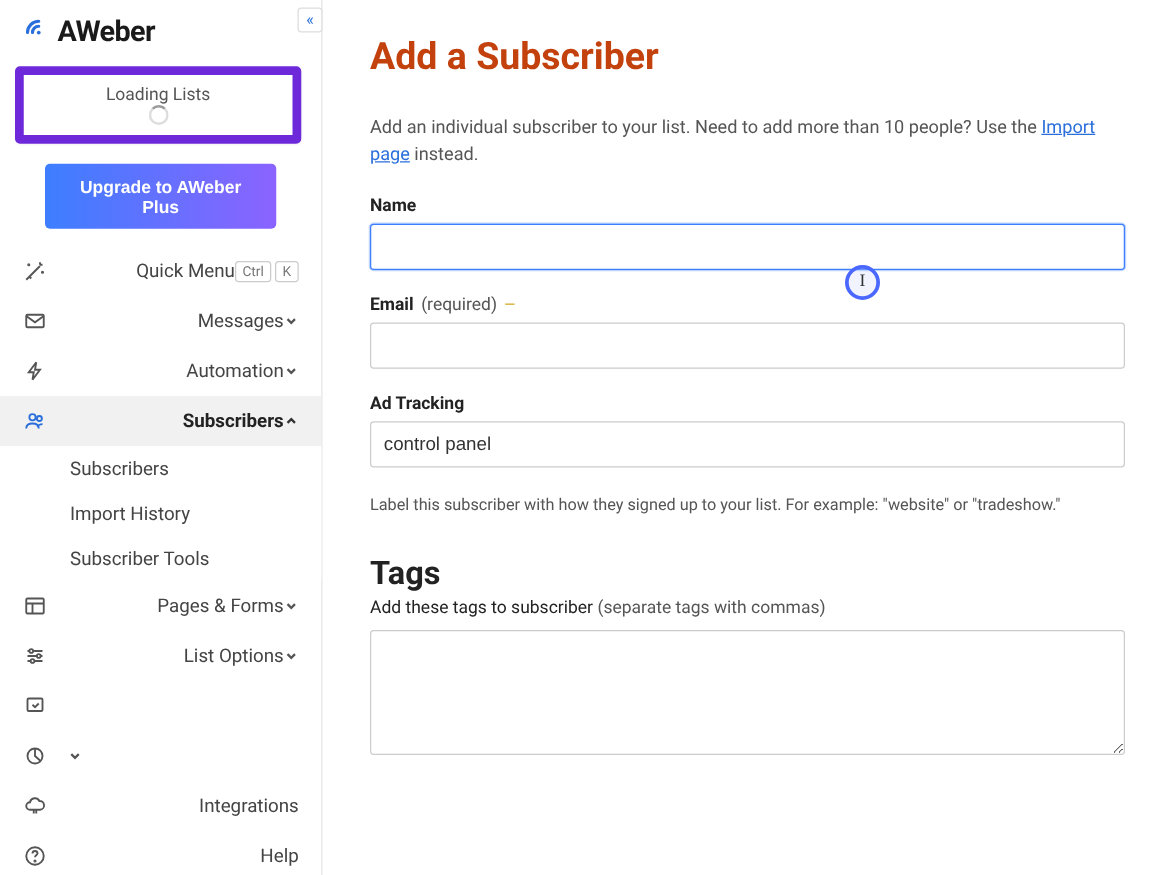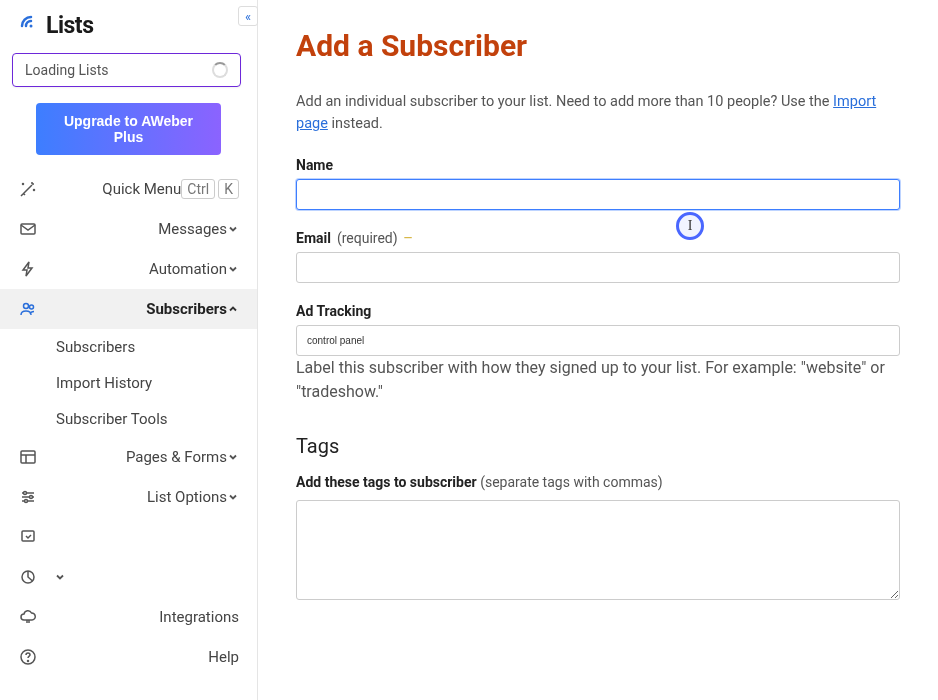--- a/index.html
+++ b/index.html
@@ -41,27 +41,28 @@
     }
     .logo-icon { display: inline-flex; }
     .logo-text {
       font-size: 23px;
       font-weight: 700;
       color: #1a1a1a;
       letter-spacing: -0.5px;
     }
     .list-selector {
       margin: 0 16px 14px 12px;
-      border: 1px solid #6d28d9;
+      border: 7px solid #6d28d9;
       border-radius: 4px;
       padding: 8px 12px;
       display: flex;
       align-items: center;
       justify-content: space-between;
       box-shadow: 0 1px 2px rgba(0,0,0,0.05);
+      flex-direction: column;
     }
     .list-selector-text { color: #555; font-size: 14px; }
     .spinner {
       width: 16px;
       height: 16px;
       border: 2px solid #ddd;
       border-top-color: #999;
       border-radius: 50%;
       animation: spin 1s linear infinite;
     }
@@ -96,21 +97,21 @@
       justify-content: center;
       color: #555;
     }
     .nav-item .nav-label { flex: 1; text-align: right; }
     .nav-item .chevron { color: #555; font-size: 13px; }
     .nav-item .kbd-group { display: flex; gap: 3px; }
     .nav-item .kbd {
       border: 1px solid #ccc;
       border-radius: 3px;
       padding: 1px 5px;
-      font-size: 14px;
+      font-size: 11px;
       color: #777;
       background: #fff;
     }
     .nav-item.active {
       background: #f1f1f1;
       font-weight: 700;
       color: #222;
     }
     .subnav { background: #fff; }
     .subnav-item {
@@ -152,55 +153,55 @@
       align-items: center;
       gap: 6px;
     }
     .field-label .required { font-weight: 400; color: #555; }
     .field-label .dash { color: #d8b84a; font-size: 11px; }
     .text-input {
       width: 100%;
       border: 1px solid #ccc;
       border-radius: 3px;
       padding: 9px 10px;
-      font-size: 10px;
+      font-size: 15px;
       color: #333;
     }
     .text-input.focused {
       border-color: #3d7eff;
       outline: none;
       box-shadow: 0 0 0 1px #3d7eff55;
     }
     .help-text {
       color: #555;
-      font-size: 16px;
+      font-size: 13px;
       line-height: 1.5;
-      margin-top: 0;
+      margin-top: 21px;
     }
     .section-title {
-      font-size: 20px;
-      font-weight: 400;
+      font-size: 26px;
+      font-weight: 700;
       color: #222;
       margin-top: 30px;
-      margin-bottom: 16px;
+      margin-bottom: 4px;
     }
     .tags-input {
       width: 100%;
       border: 1px solid #ccc;
       border-radius: 3px;
       padding: 10px;
       min-height: 100px;
       font-size: 15px;
     }
     .tags-label-row {
       font-size: 14px;
       color: #222;
       margin-bottom: 10px;
     }
-    .tags-label-row .bold { font-weight: 700; }
+    .tags-label-row .bold { font-weight: 400; }
     .tags-label-row .hint { color: #555; font-weight: 400; }
     .cursor-indicator {
       position: absolute;
       left: 418px;
       top: 212px;
       width: 28px;
       height: 28px;
       border: 3px solid #4a67ff;
       border-radius: 50%;
       display: flex;
@@ -226,21 +227,21 @@
     </div>
 
     <div class="logo">
       <span class="logo-icon">
         <svg width="26" height="26" viewBox="0 0 26 26">
           <path d="M4 13c0-5 4-9 9-9" stroke="#2a6fdb" stroke-width="2.5" fill="none" stroke-linecap="round"></path>
           <path d="M8 13c0-2.8 2.2-5 5-5" stroke="#2a6fdb" stroke-width="2.5" fill="none" stroke-linecap="round"></path>
           <circle cx="13" cy="13" r="1.5" fill="#2a6fdb"></circle>
         </svg>
       </span>
-      <span class="logo-text">Lists</span>
+      <span class="logo-text">AWeber</span>
     </div>
 
     <div class="list-selector">
       <span class="list-selector-text">Loading Lists</span>
       <span class="spinner"></span>
     </div>
 
     <button class="upgrade-btn">Upgrade to AWeber Plus</button>
 
     <nav class="nav">

